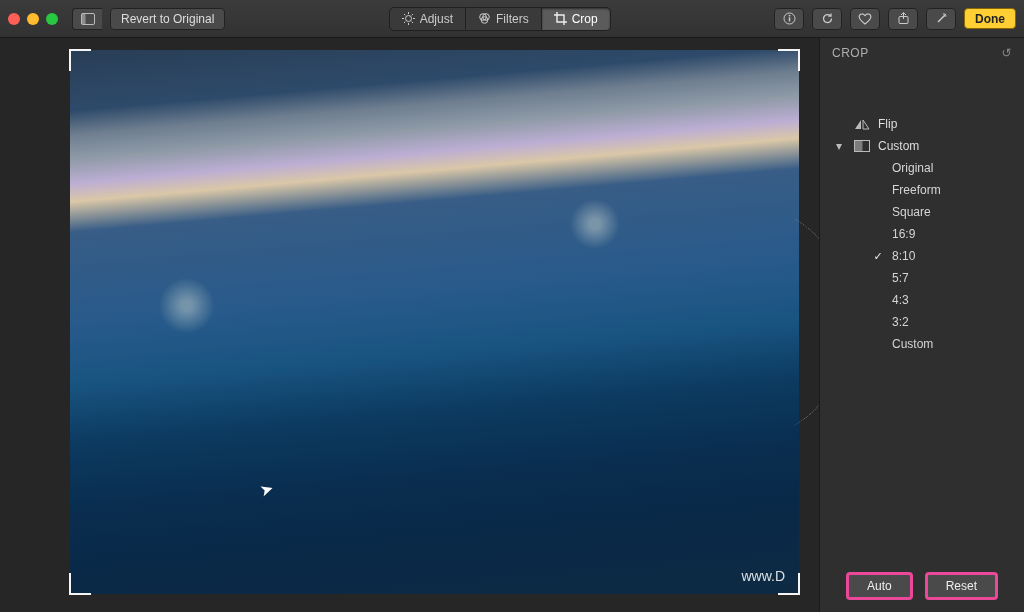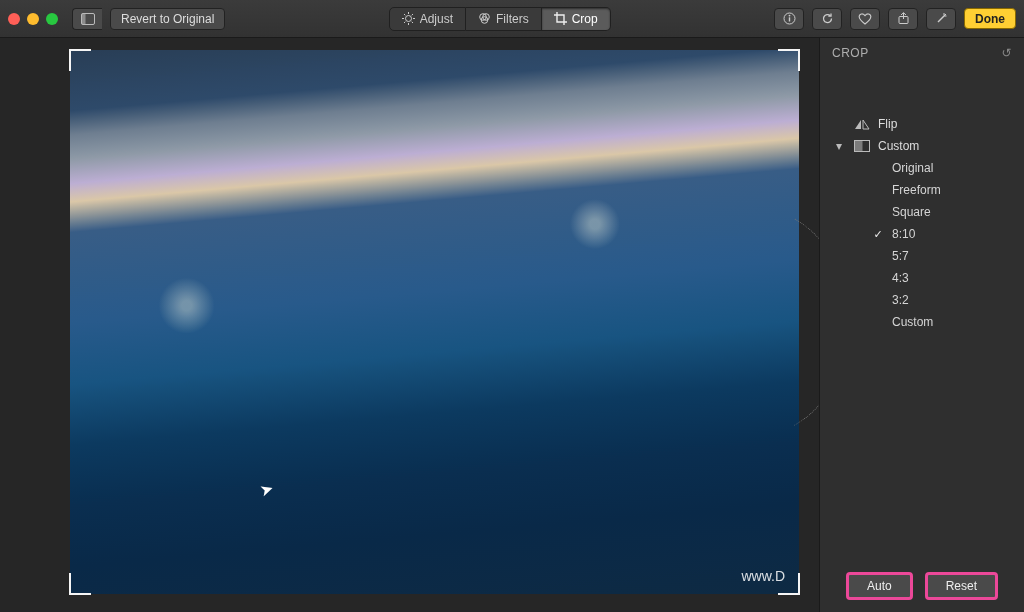--- a/index.html
+++ b/index.html
@@ -261,20 +261,24 @@
         </div>
         <div class="row sub">
           <span class="check"></span>
           <span>Freeform</span>
         </div>
         <div class="row sub">
           <span class="check"></span>
           <span>Square</span>
         </div>
         <div class="row sub">
+          <span class="check"></span>
+          <span>16:9</span>
+        </div>
+        <div class="row sub">
           <span class="check">✓</span>
           <span>8:10</span>
         </div>
         <div class="row sub">
           <span class="check"></span>
           <span>5:7</span>
         </div>
         <div class="row sub">
           <span class="check"></span>
           <span>4:3</span>

